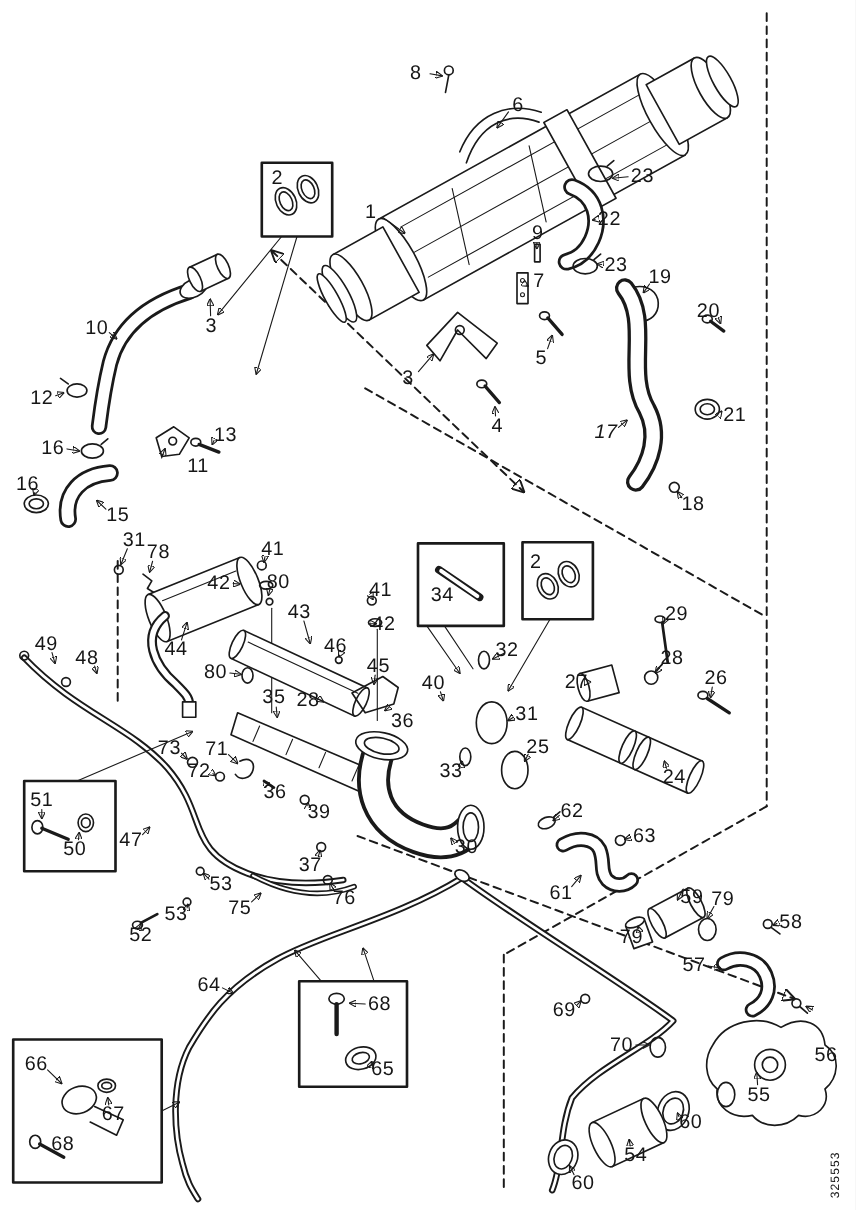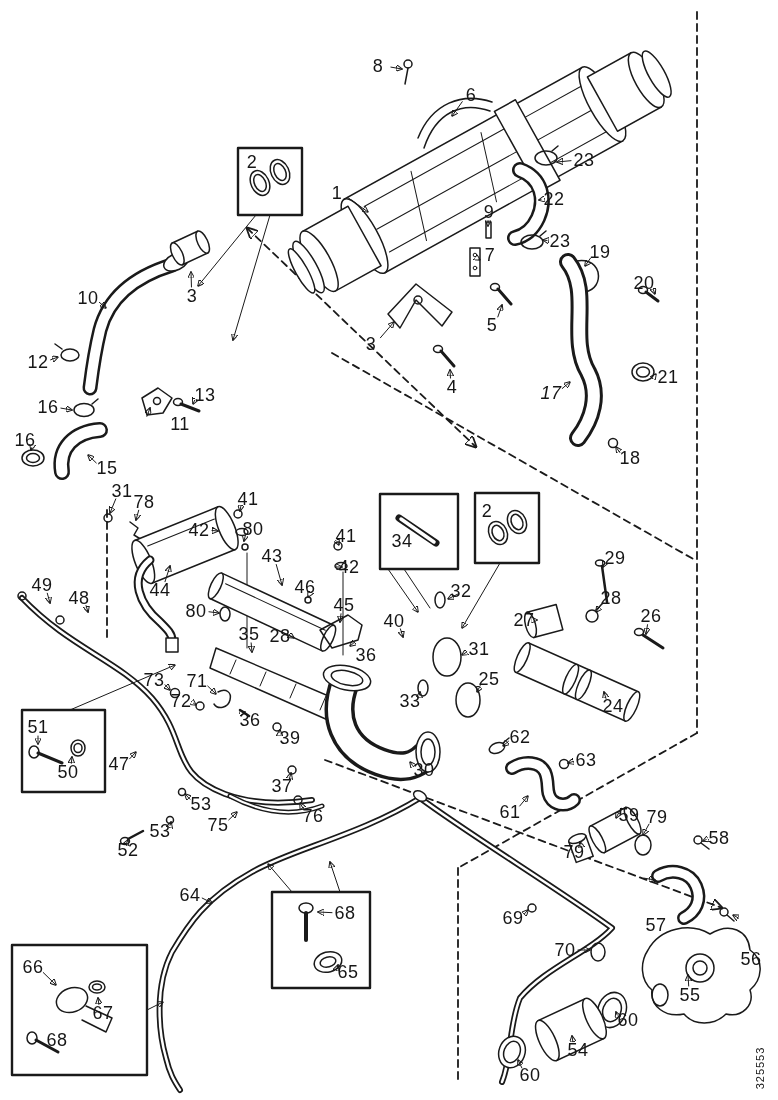--- a/index.html
+++ b/index.html
@@ -469,21 +469,21 @@
       <div class="callout" style="left: 629px; top: 801px; margin-top: 14px;">59</div>
       <div class="callout" style="left: 201px; top: 804px;">53</div>
       <div class="callout" style="left: 510px; top: 812px;">61</div>
       <div class="callout" style="left: 313px; top: 816px;">76</div>
       <div class="callout" style="left: 657px; top: 817px;">79</div>
       <div class="callout" style="left: 218px; top: 825px;">75</div>
       <div class="callout" style="left: 160px; top: 831px;">53</div>
       <div class="callout" style="left: 719px; top: 838px;">58</div>
       <div class="callout" style="left: 116px; top: 850px; margin-left: 12px;">52</div>
       <div class="callout" style="left: 574px; top: 852px;">79</div>
-      <div class="callout" style="left: 656px; top: 877px; margin-top: 48px;">57</div>
+      <div class="callout" style="left: 631px; top: 877px;">57</div>
       <div class="callout" style="left: 190px; top: 895px;">64</div>
       <div class="callout" style="left: 345px; top: 913px;">68</div>
       <div class="callout" style="left: 751px; top: 921px; margin-top: 38px;">56</div>
       <div class="callout" style="left: 513px; top: 918px;">69</div>
       <div class="callout" style="left: 565px; top: 950px;">70</div>
       <div class="callout" style="left: 33px; top: 967px;">66</div>
       <div class="callout" style="left: 348px; top: 972px;">65</div>
       <div class="callout" style="left: 690px; top: 995px;">55</div>
       <div class="callout" style="left: 103px; top: 1013px;">67</div>
       <div class="callout" style="left: 628px; top: 1020px;">60</div>

